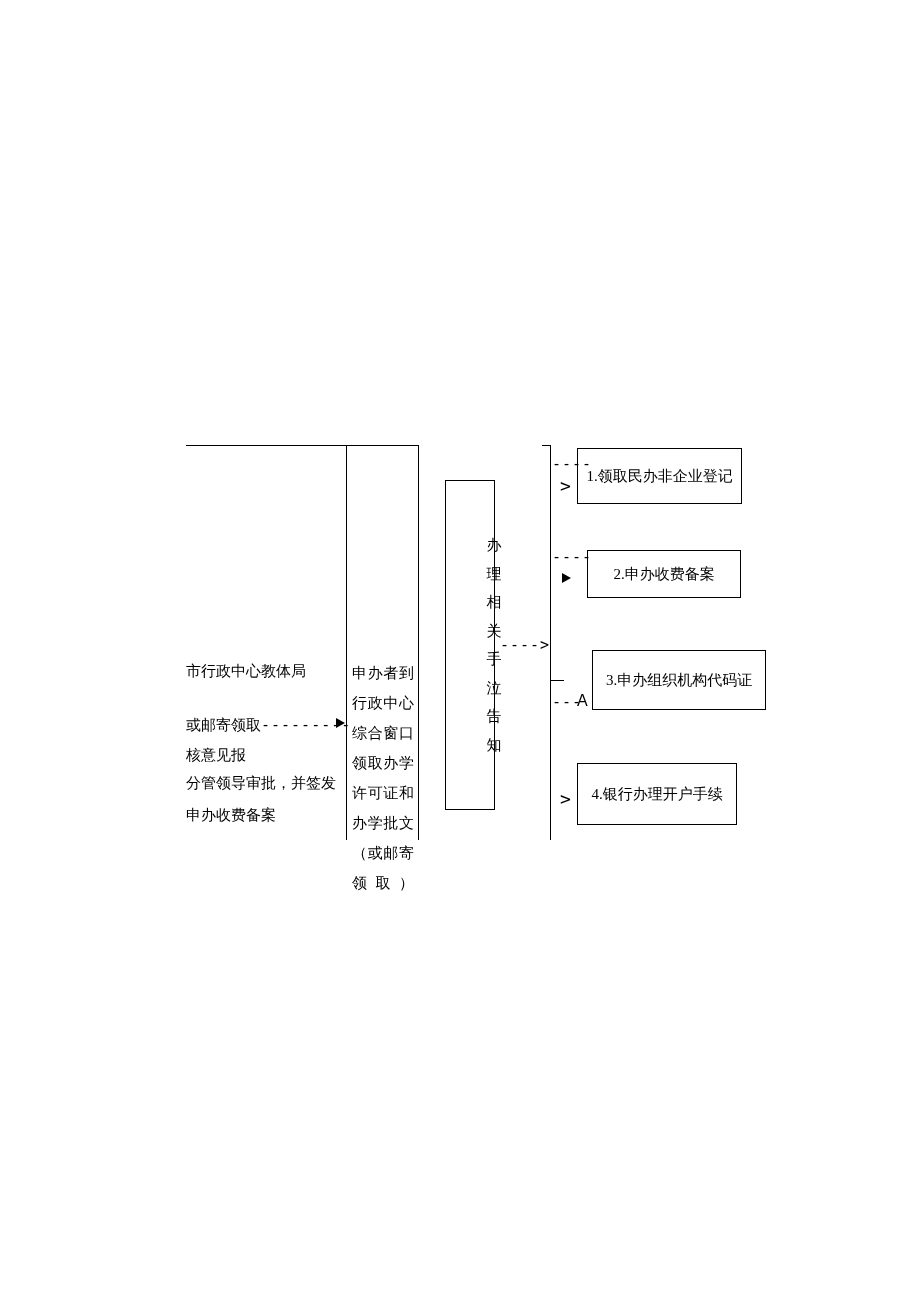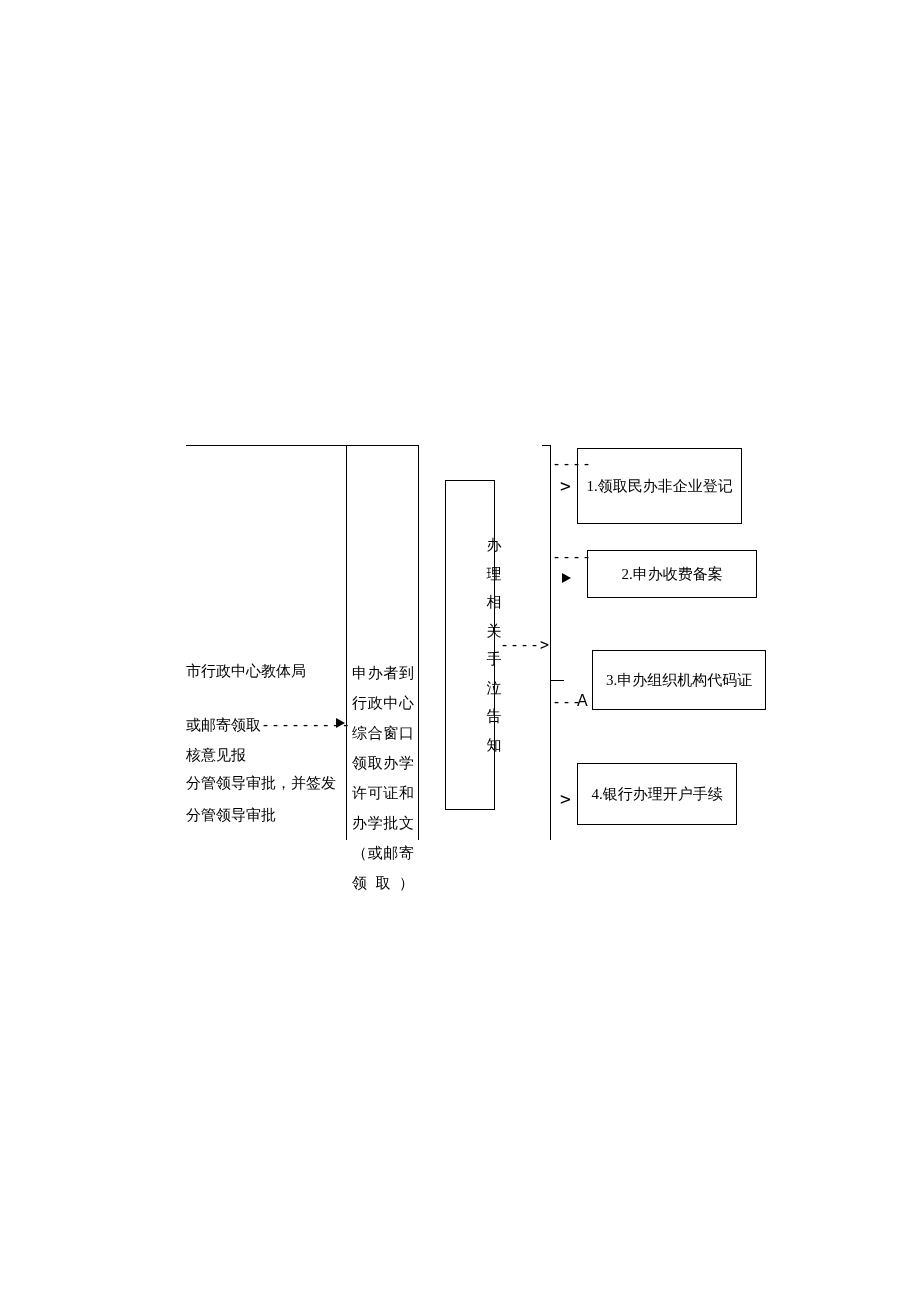--- a/index.html
+++ b/index.html
@@ -73,44 +73,44 @@
 <div class="line-v" style="left:418px; top:445px; height:395px;"></div>
 <div class="line-h" style="left:346px; top:445px; width:72px;"></div>
 
 <div class="plain" style="left:186px; top:656px;">市行政中心教体局</div>
 <div class="plain" style="left:186px; top:710px;">
   <span>或邮寄领取</span><span class="arrow-dashed" style="position:static;">---------</span>
 </div>
 <div class="triangle-right" style="left:336px; top:718px;"></div>
 <div class="plain" style="left:186px; top:740px;">核意见报</div>
 <div class="plain" style="left:186px; top:740px;margin-top:28px;">分管领导审批，并签发</div>
-<div class="plain" style="left:186px; top:800px;">分管领导审批</div>
+<div class="plain" style="left:186px; top:800px;">申办收费备案</div>
 
 <div class="plain" style="left:352px; top:620px; width:62px; text-align:justify; text-align-last:justify; line-height:2.0;margin-top:38px;">
   <span>申办者到行政中心综合窗口领取办学许可证和办学批文（或邮寄领取）</span>
 </div>
 
 <div class="box" style="left:445px; top:480px; width:50px; height:330px;">
   <div class="vtext" style="width:1.2em; line-height:1.9;">办理相关手泣告知</div>
 </div>
 
 <div class="arrow-dashed" style="left:500px; top:636px;">----&gt;</div>
 
 <div class="line-v" style="left:550px; top:445px; height:395px;"></div>
 <div class="line-h" style="left:542px; top:445px; width:8px;"></div>
 
 <div class="arrow-dashed" style="left:552px; top:455px;">----</div>
 <div class="arrow-head" style="left:560px; top:475px; font-size:18px;">&gt;</div>
-<div class="box" style="left:577px; top:448px; width:165px; height:76px;">
+<div class="box" style="left:577px; top:448px; width:165px; height:56px;">
   <span>1.领取民办非企业登记</span>
 </div>
 
 <div class="arrow-dashed" style="left:552px; top:548px;">----</div>
 <div class="triangle-right" style="left:562px; top:573px;"></div>
-<div class="box" style="left:587px; top:550px; width:170px; height:48px;">
+<div class="box" style="left:587px; top:550px; width:154px; height:48px;">
   <span>2.申办收费备案</span>
 </div>
 
 <div class="line-h" style="left:550px; top:680px; width:14px;"></div>
 <div class="arrow-dashed" style="left:552px; top:693px;">---</div>
 <div class="arrow-head" style="left:577px; top:692px; font-family:Arial,sans-serif; font-size:16px;">A</div>
 <div class="box" style="left:592px; top:650px; width:174px; height:60px;">
   <span>3.申办组织机构代码证</span>
 </div>
 

